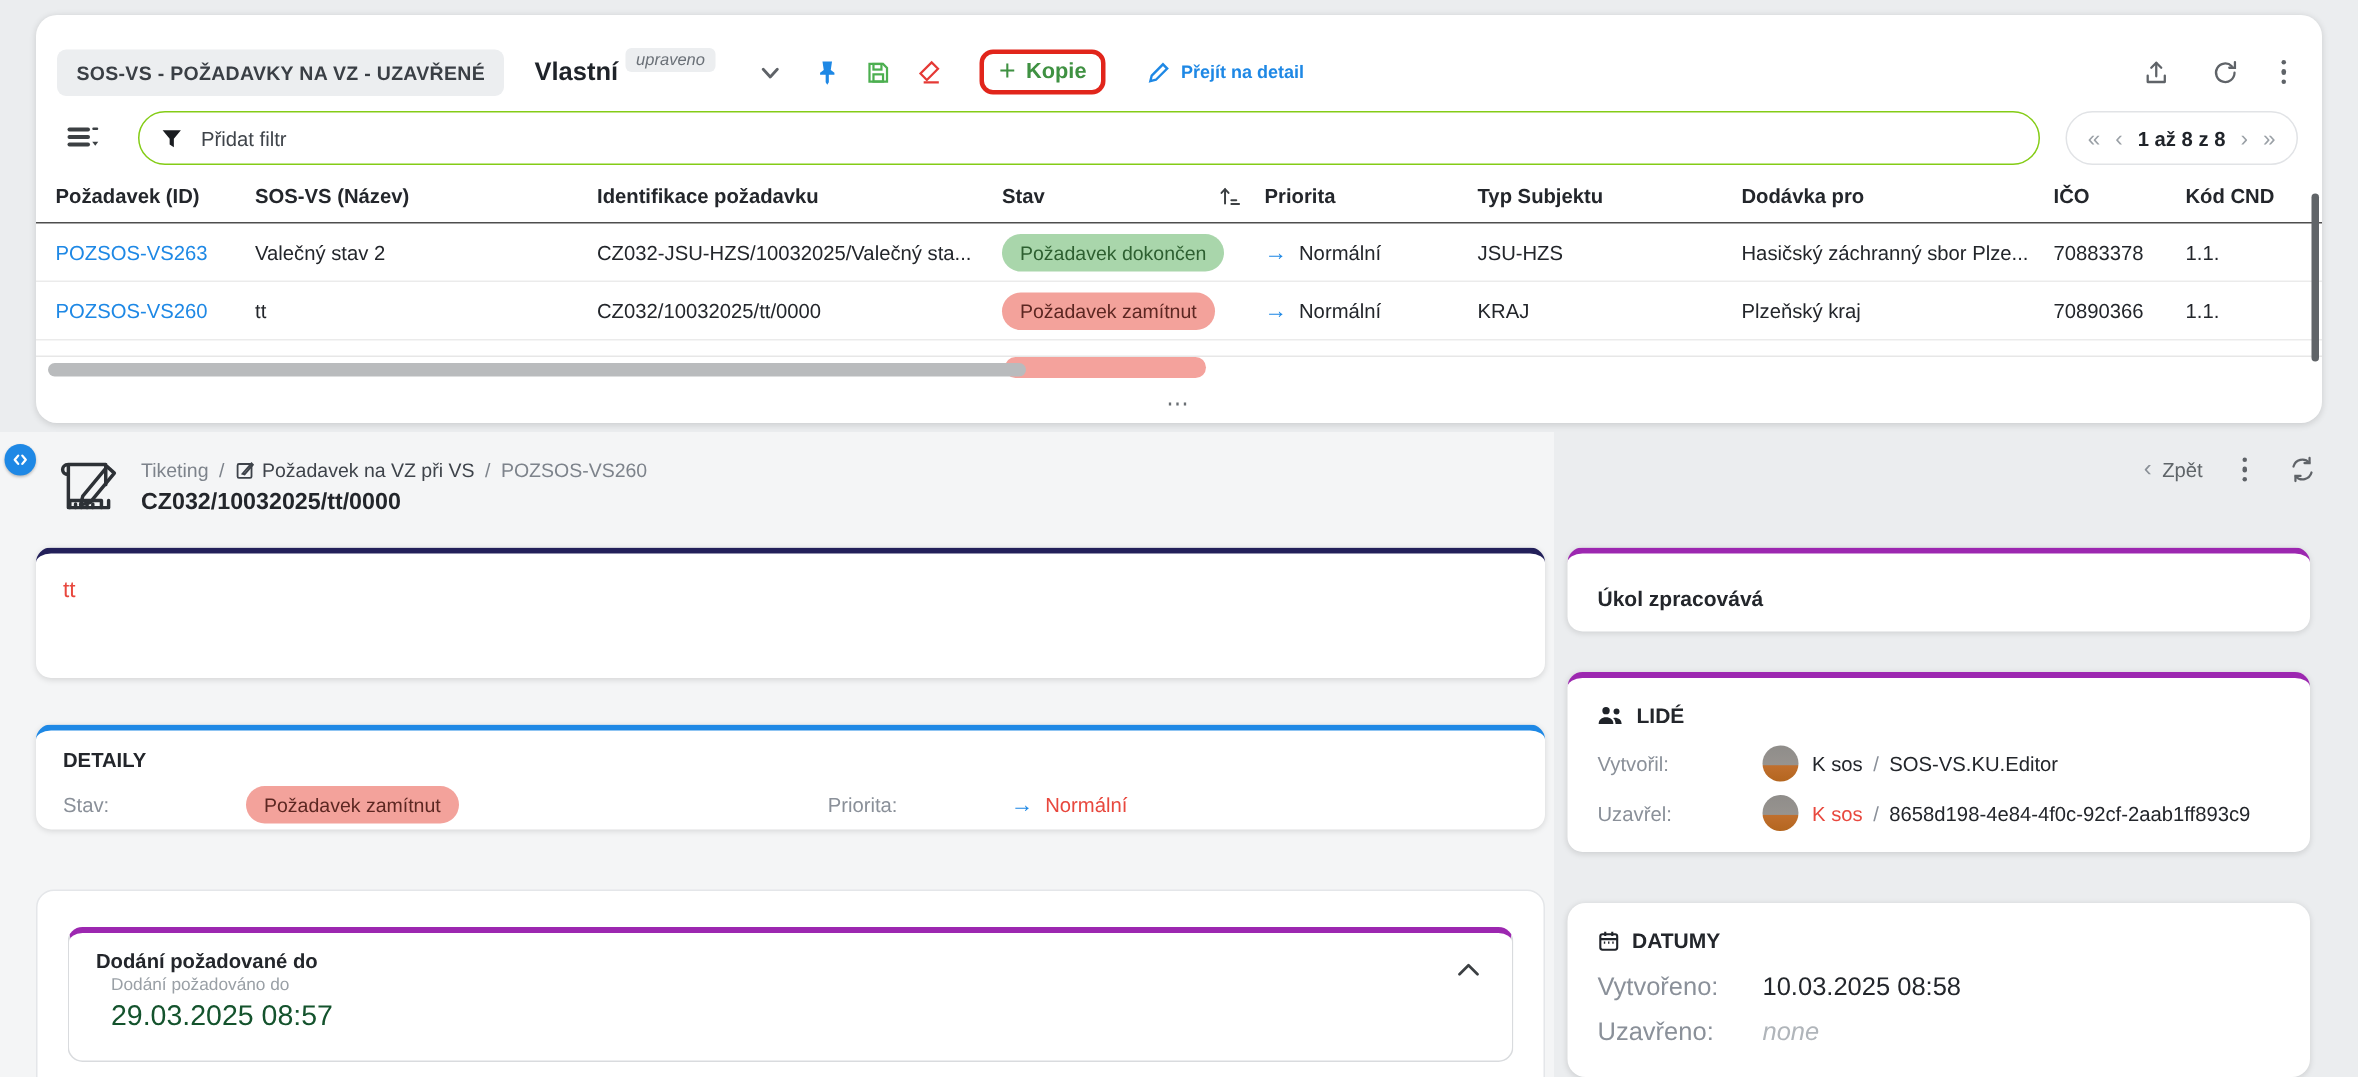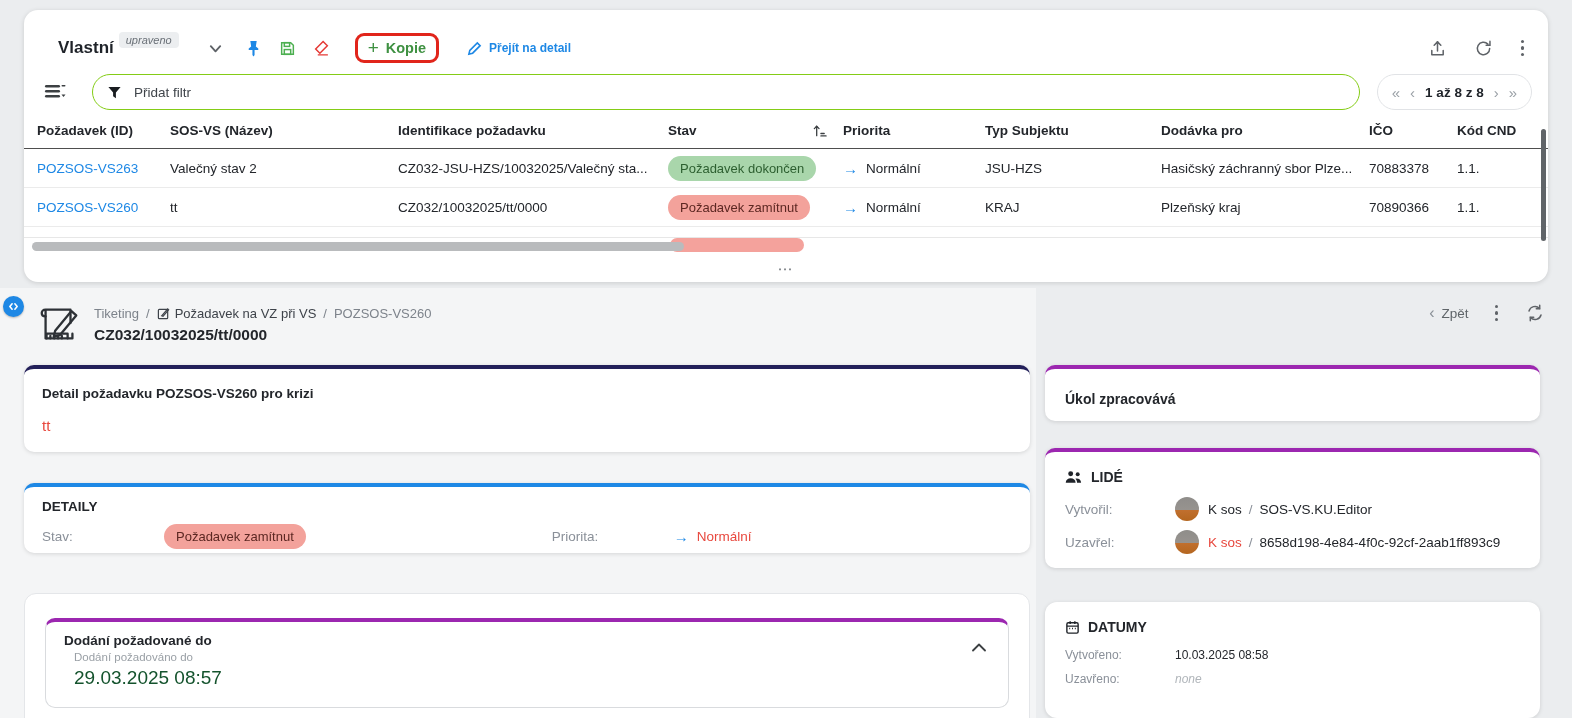--- a/index.html
+++ b/index.html
@@ -113,32 +113,33 @@
   .card-icon-title { display:flex; align-items:center; gap:8px; font-size:14px; font-weight:bold; padding:17px 20px 0; }
   .people-rows { padding:12px 20px 0; display:flex; flex-direction:column; gap:9px; }
   .people-row { display:flex; align-items:center; font-size:13.5px; }
   .people-row .f-label { width:110px; }
   .avatar { width:24px; height:24px; border-radius:50%; margin-right:9px;
     background:linear-gradient(180deg,#8f8d8a 0%,#97938f 54%,#c06f2e 56%,#b4661f 100%); flex:0 0 auto; }
   .p-sep { color:#8a9099; margin:0 7px; }
 
   .card-dates { left:1045px; top:602px; width:495px; height:116px; border-radius:12px; }
   .dates-rows { padding:13px 20px 0; display:flex; flex-direction:column; gap:10px; }
-  .dates-row { display:flex; align-items:center; font-size:12px; }
+  .dates-row { display:flex; align-items:center; font-size:17px; }
   .dates-row .f-label { width:110px; }
   .muted-italic { color:#b0b5ba; font-style:italic; }
 </style>
 </head>
 <body>
 
 <div class="canvas">
 
   <section class="table-panel">
 
     <div class="toolbar">
+      <span class="view-badge">SOS-VS - POŽADAVKY NA VZ - UZAVŘENÉ</span>
       <span class="view-name">Vlastní</span>
       <span class="view-state">upraveno</span>
 
       <span class="tb-icon chev">
         <svg width="15" height="15" viewBox="0 0 16 16">
             <polyline points="3,5.5 8,11 13,5.5" fill="none" stroke="currentColor" stroke-width="2" stroke-linecap="round" stroke-linejoin="round"></polyline>
           </svg>
       </span>
       <span class="tb-icon pin">
         <svg width="15" height="17" viewBox="0 0 14 16">
@@ -336,21 +337,20 @@
       <svg width="18" height="18" viewBox="0 0 18 18" fill="none" stroke="#5f6368" stroke-width="1.5" stroke-linecap="round">
           <path d="M3 7a6.2 6.2 0 0 1 10.5-2.6"></path>
           <path d="M13.7 1.3v3.4h-3.4"></path>
           <path d="M15 11a6.2 6.2 0 0 1-10.5 2.6"></path>
           <path d="M4.3 16.7v-3.4h3.4"></path>
         </svg>
     </span>
   </div>
 
   <section class="card topbar-navy card-desc">
-    <div class="c-title">Detail požadavku POZSOS-VS260 pro krizi</div>
     <div class="c-body red-text">tt</div>
   </section>
 
   <section class="card topbar-blue card-detaily">
     <div class="c-title">DETAILY</div>
     <div class="detaily-row">
       <span class="f-label lbl-stav">Stav:</span>
       <span class="pill pill-red">Požadavek zamítnut</span>
       <span class="f-label lbl-prio">Priorita:</span>
       <span class="prio">

